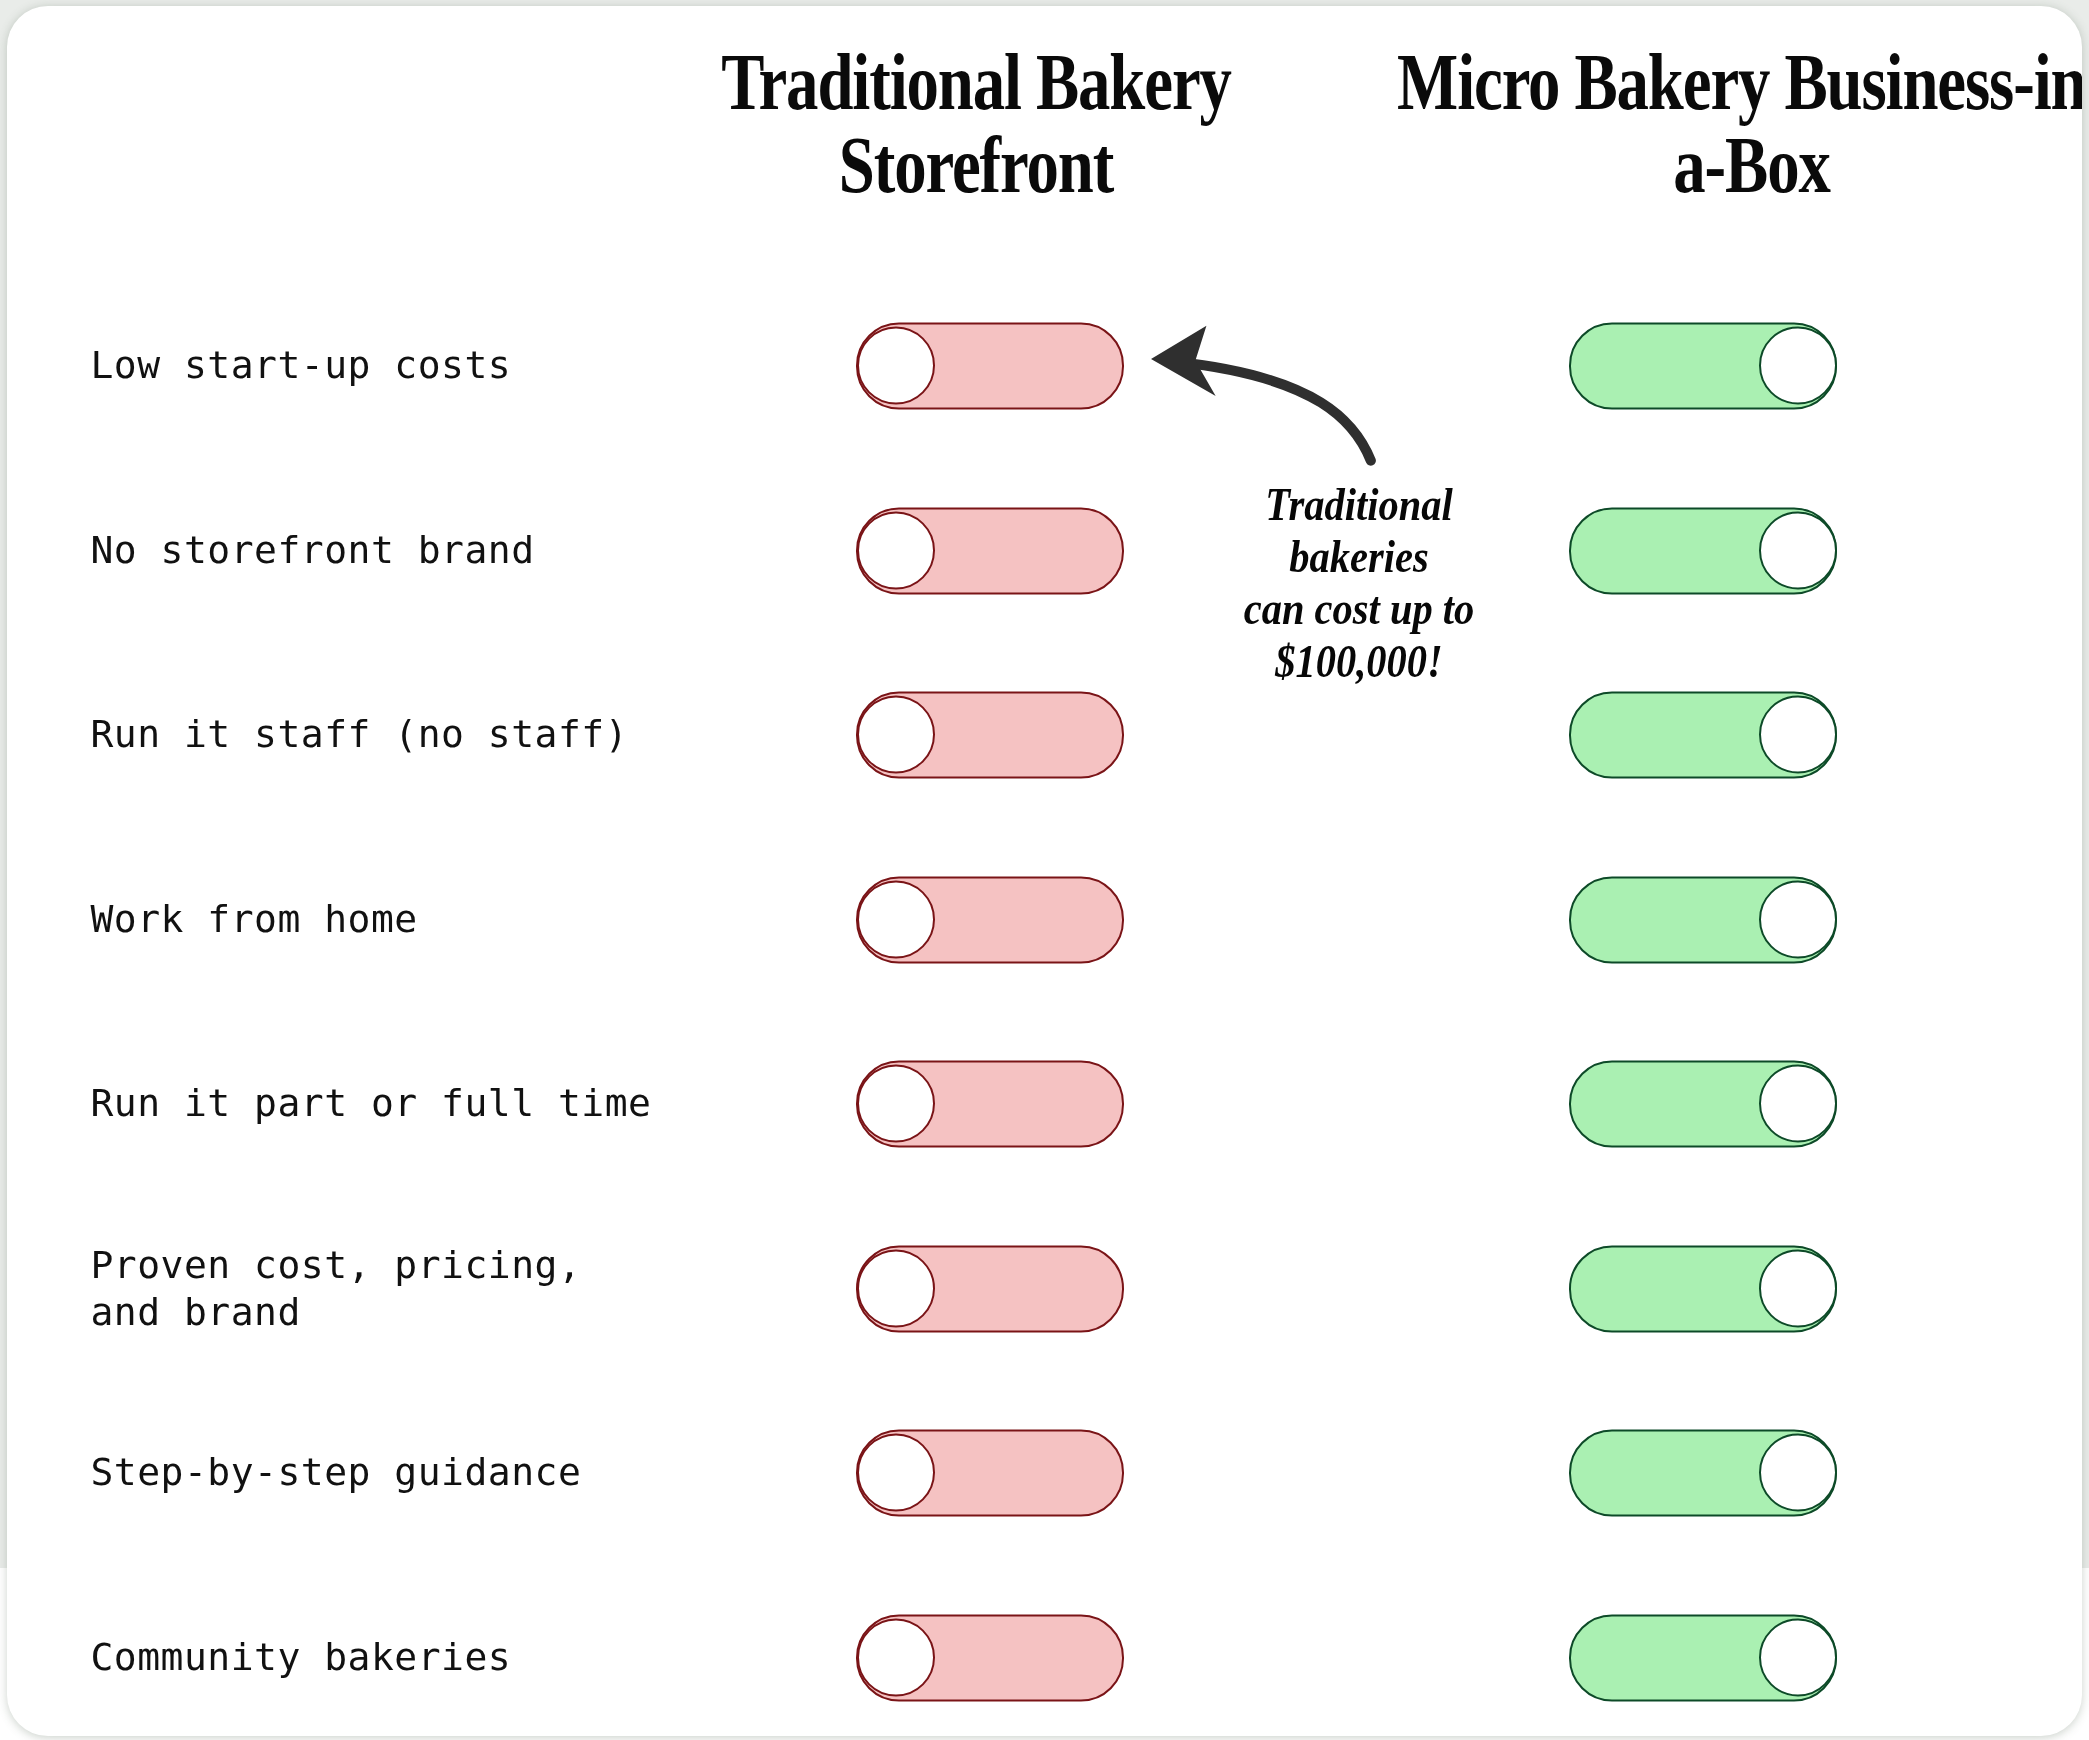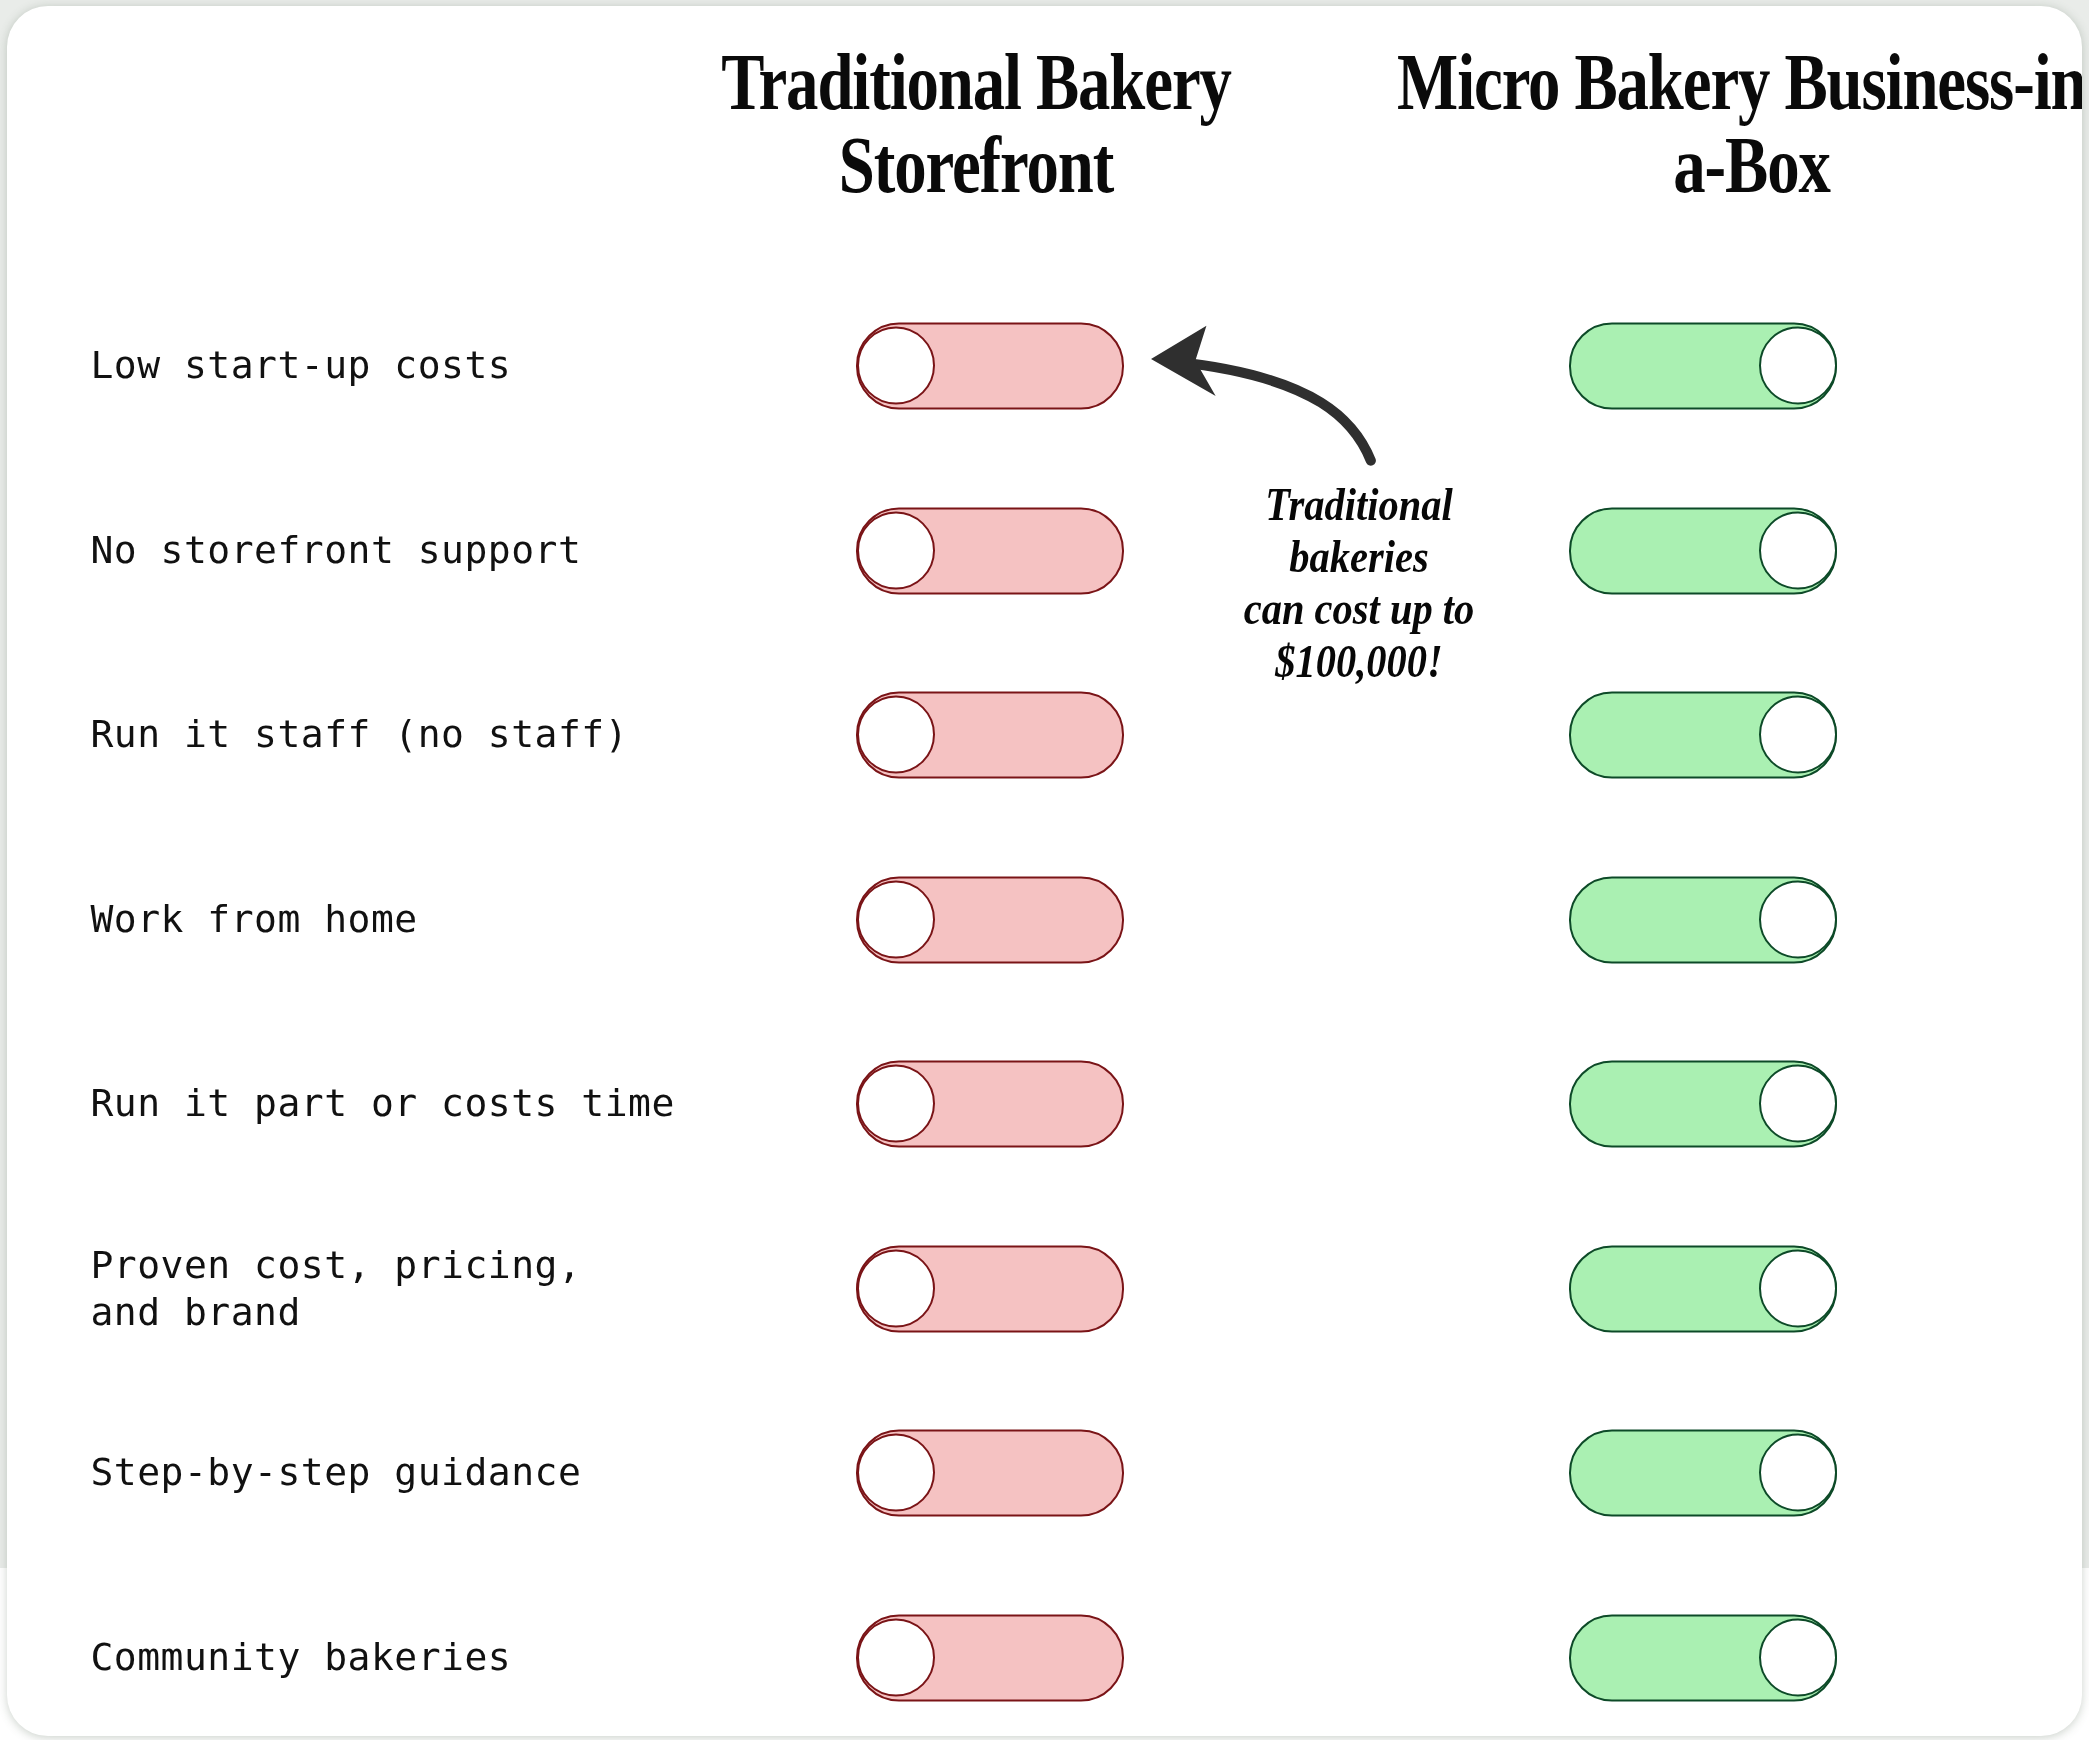--- a/index.html
+++ b/index.html
@@ -159,21 +159,21 @@
       <div class="row-label">Low start-up costs</div>
       <div class="toggle toggle-off">
         <div class="knob"></div>
       </div>
       <div class="toggle toggle-on">
         <div class="knob"></div>
       </div>
     </div>
 
     <div class="row" style="top:545px">
-      <div class="row-label">No storefront support</div>
+      <div class="row-label">No storefront brand</div>
       <div class="toggle toggle-off">
         <div class="knob"></div>
       </div>
       <div class="toggle toggle-on">
         <div class="knob"></div>
       </div>
     </div>
 
     <div class="row" style="top:729px">
       <div class="row-label">Run it staff (no staff)</div>
@@ -189,21 +189,21 @@
       <div class="row-label">Work from home</div>
       <div class="toggle toggle-off">
         <div class="knob"></div>
       </div>
       <div class="toggle toggle-on">
         <div class="knob"></div>
       </div>
     </div>
 
     <div class="row" style="top:1098px">
-      <div class="row-label">Run it part or costs time</div>
+      <div class="row-label">Run it part or full time</div>
       <div class="toggle toggle-off">
         <div class="knob"></div>
       </div>
       <div class="toggle toggle-on">
         <div class="knob"></div>
       </div>
     </div>
 
     <div class="row" style="top:1283px">
       <div class="row-label">Proven cost, pricing,

